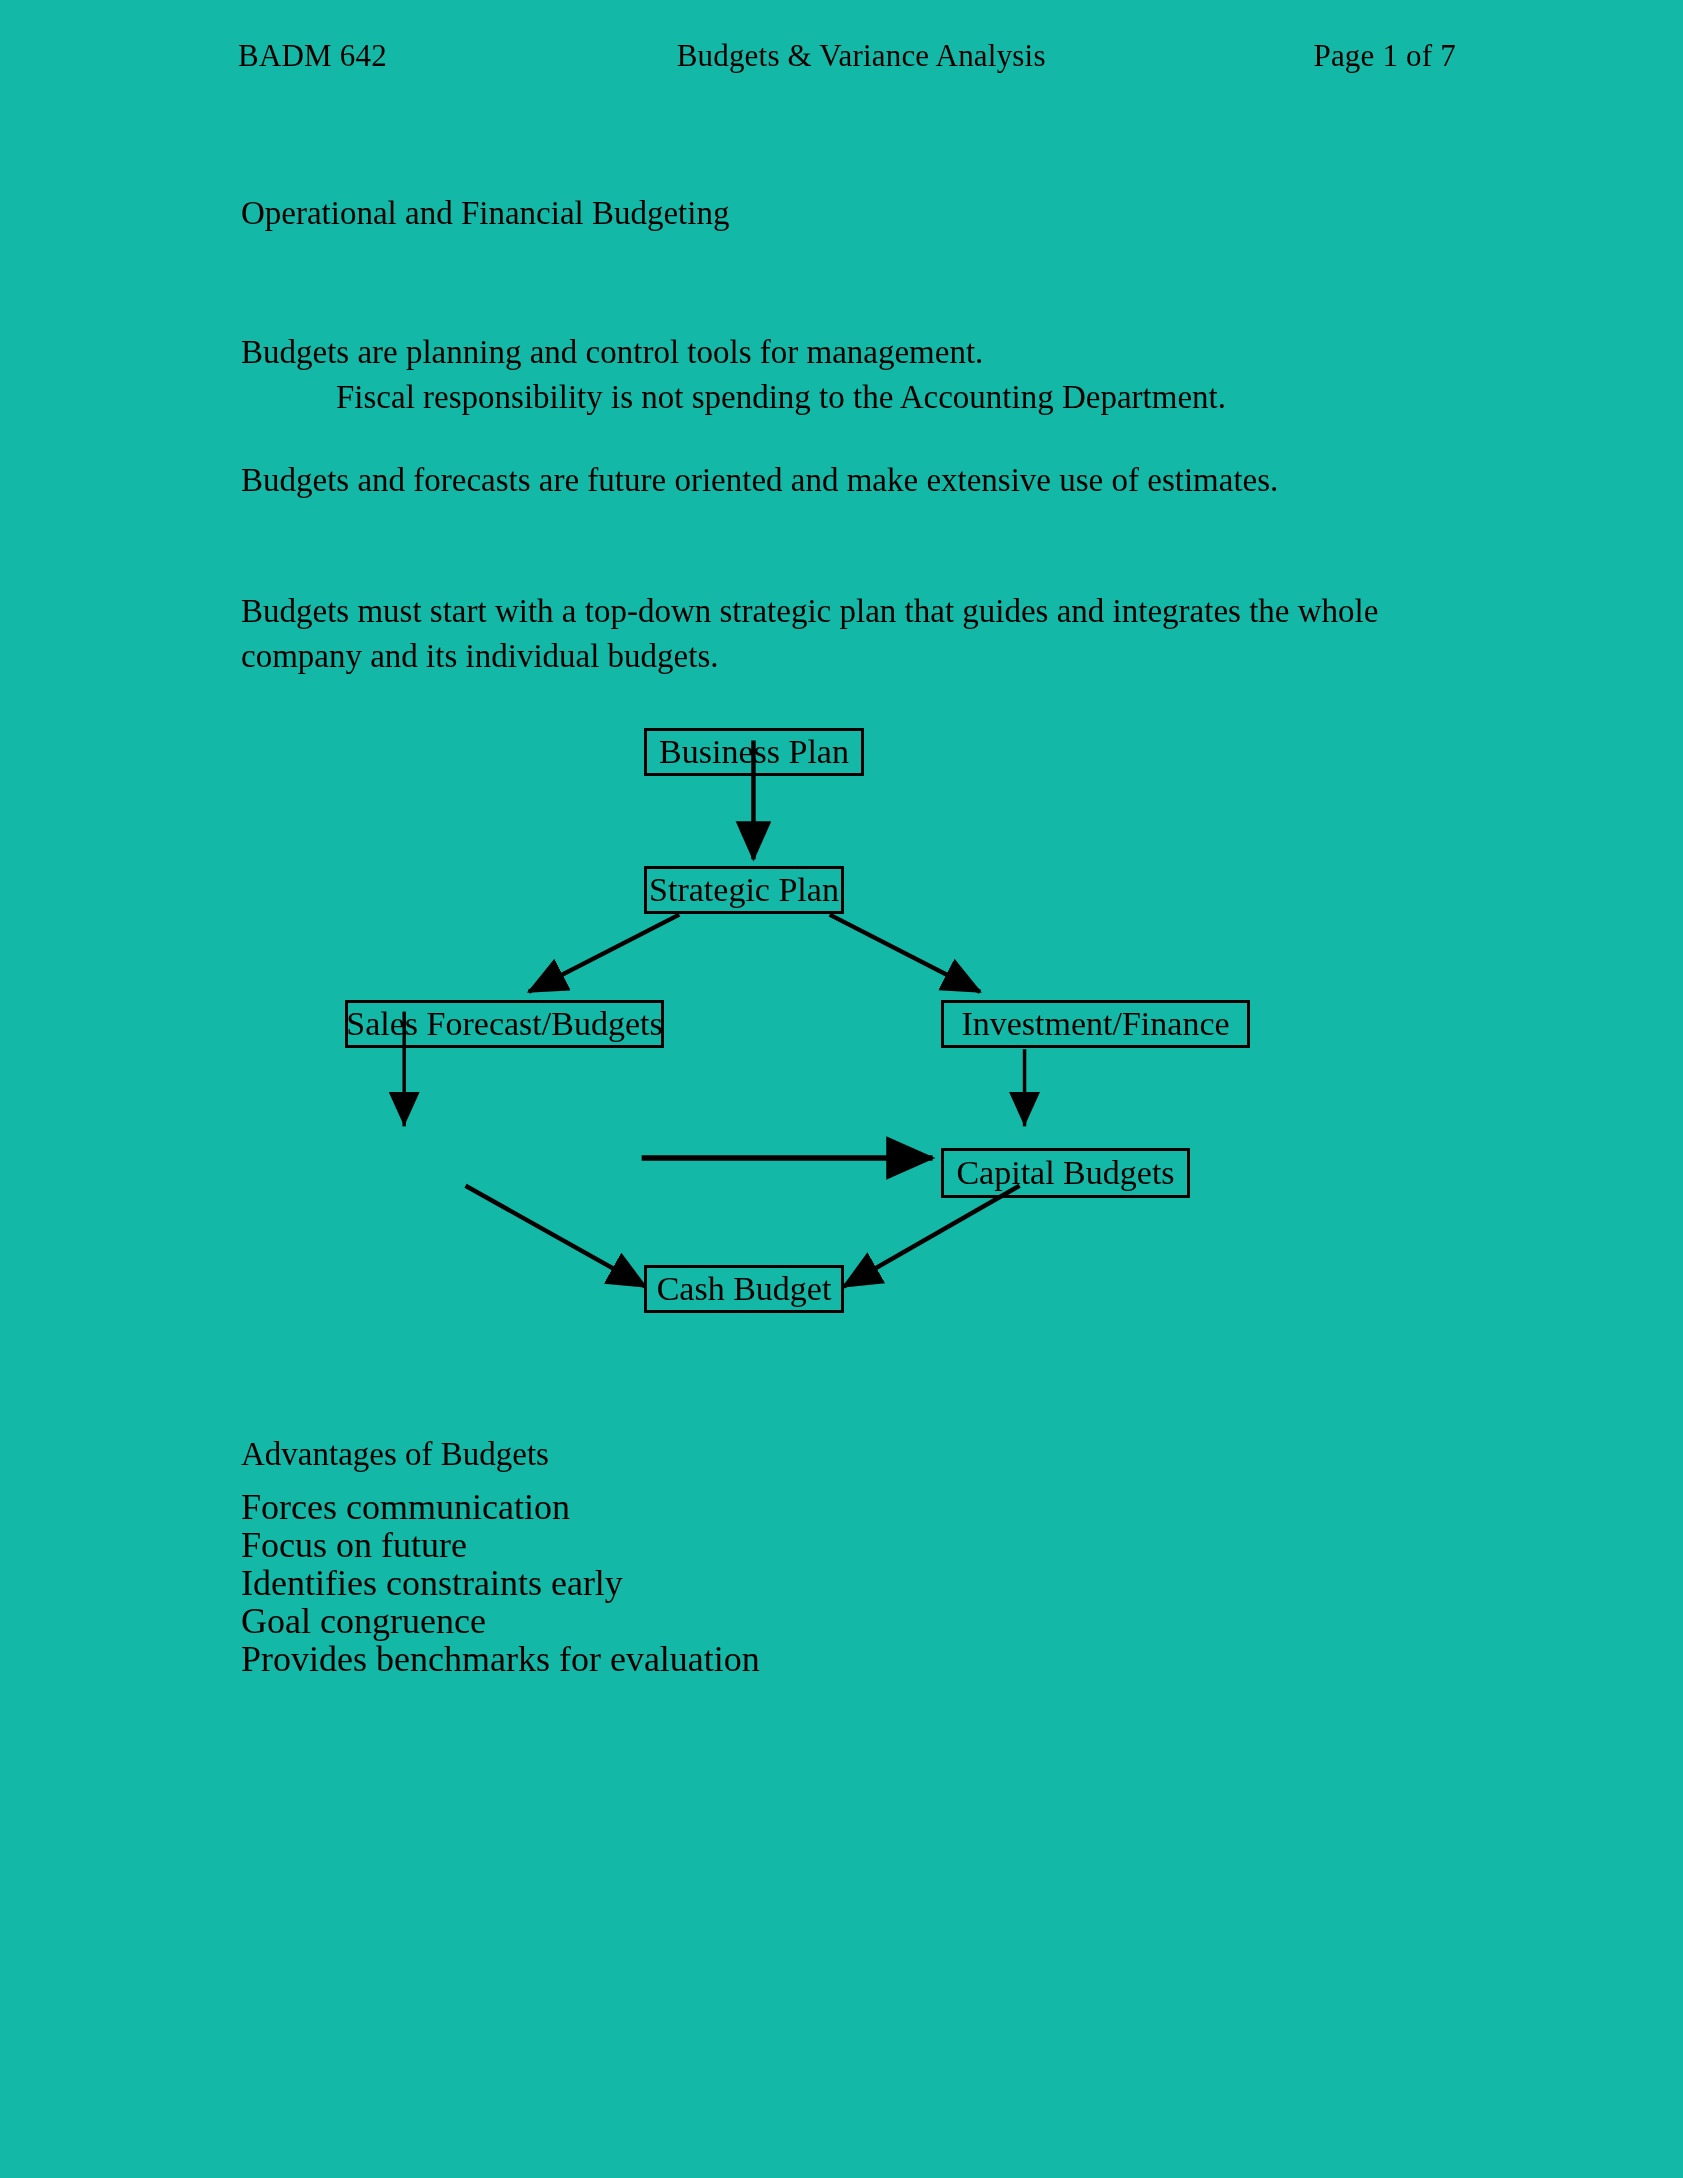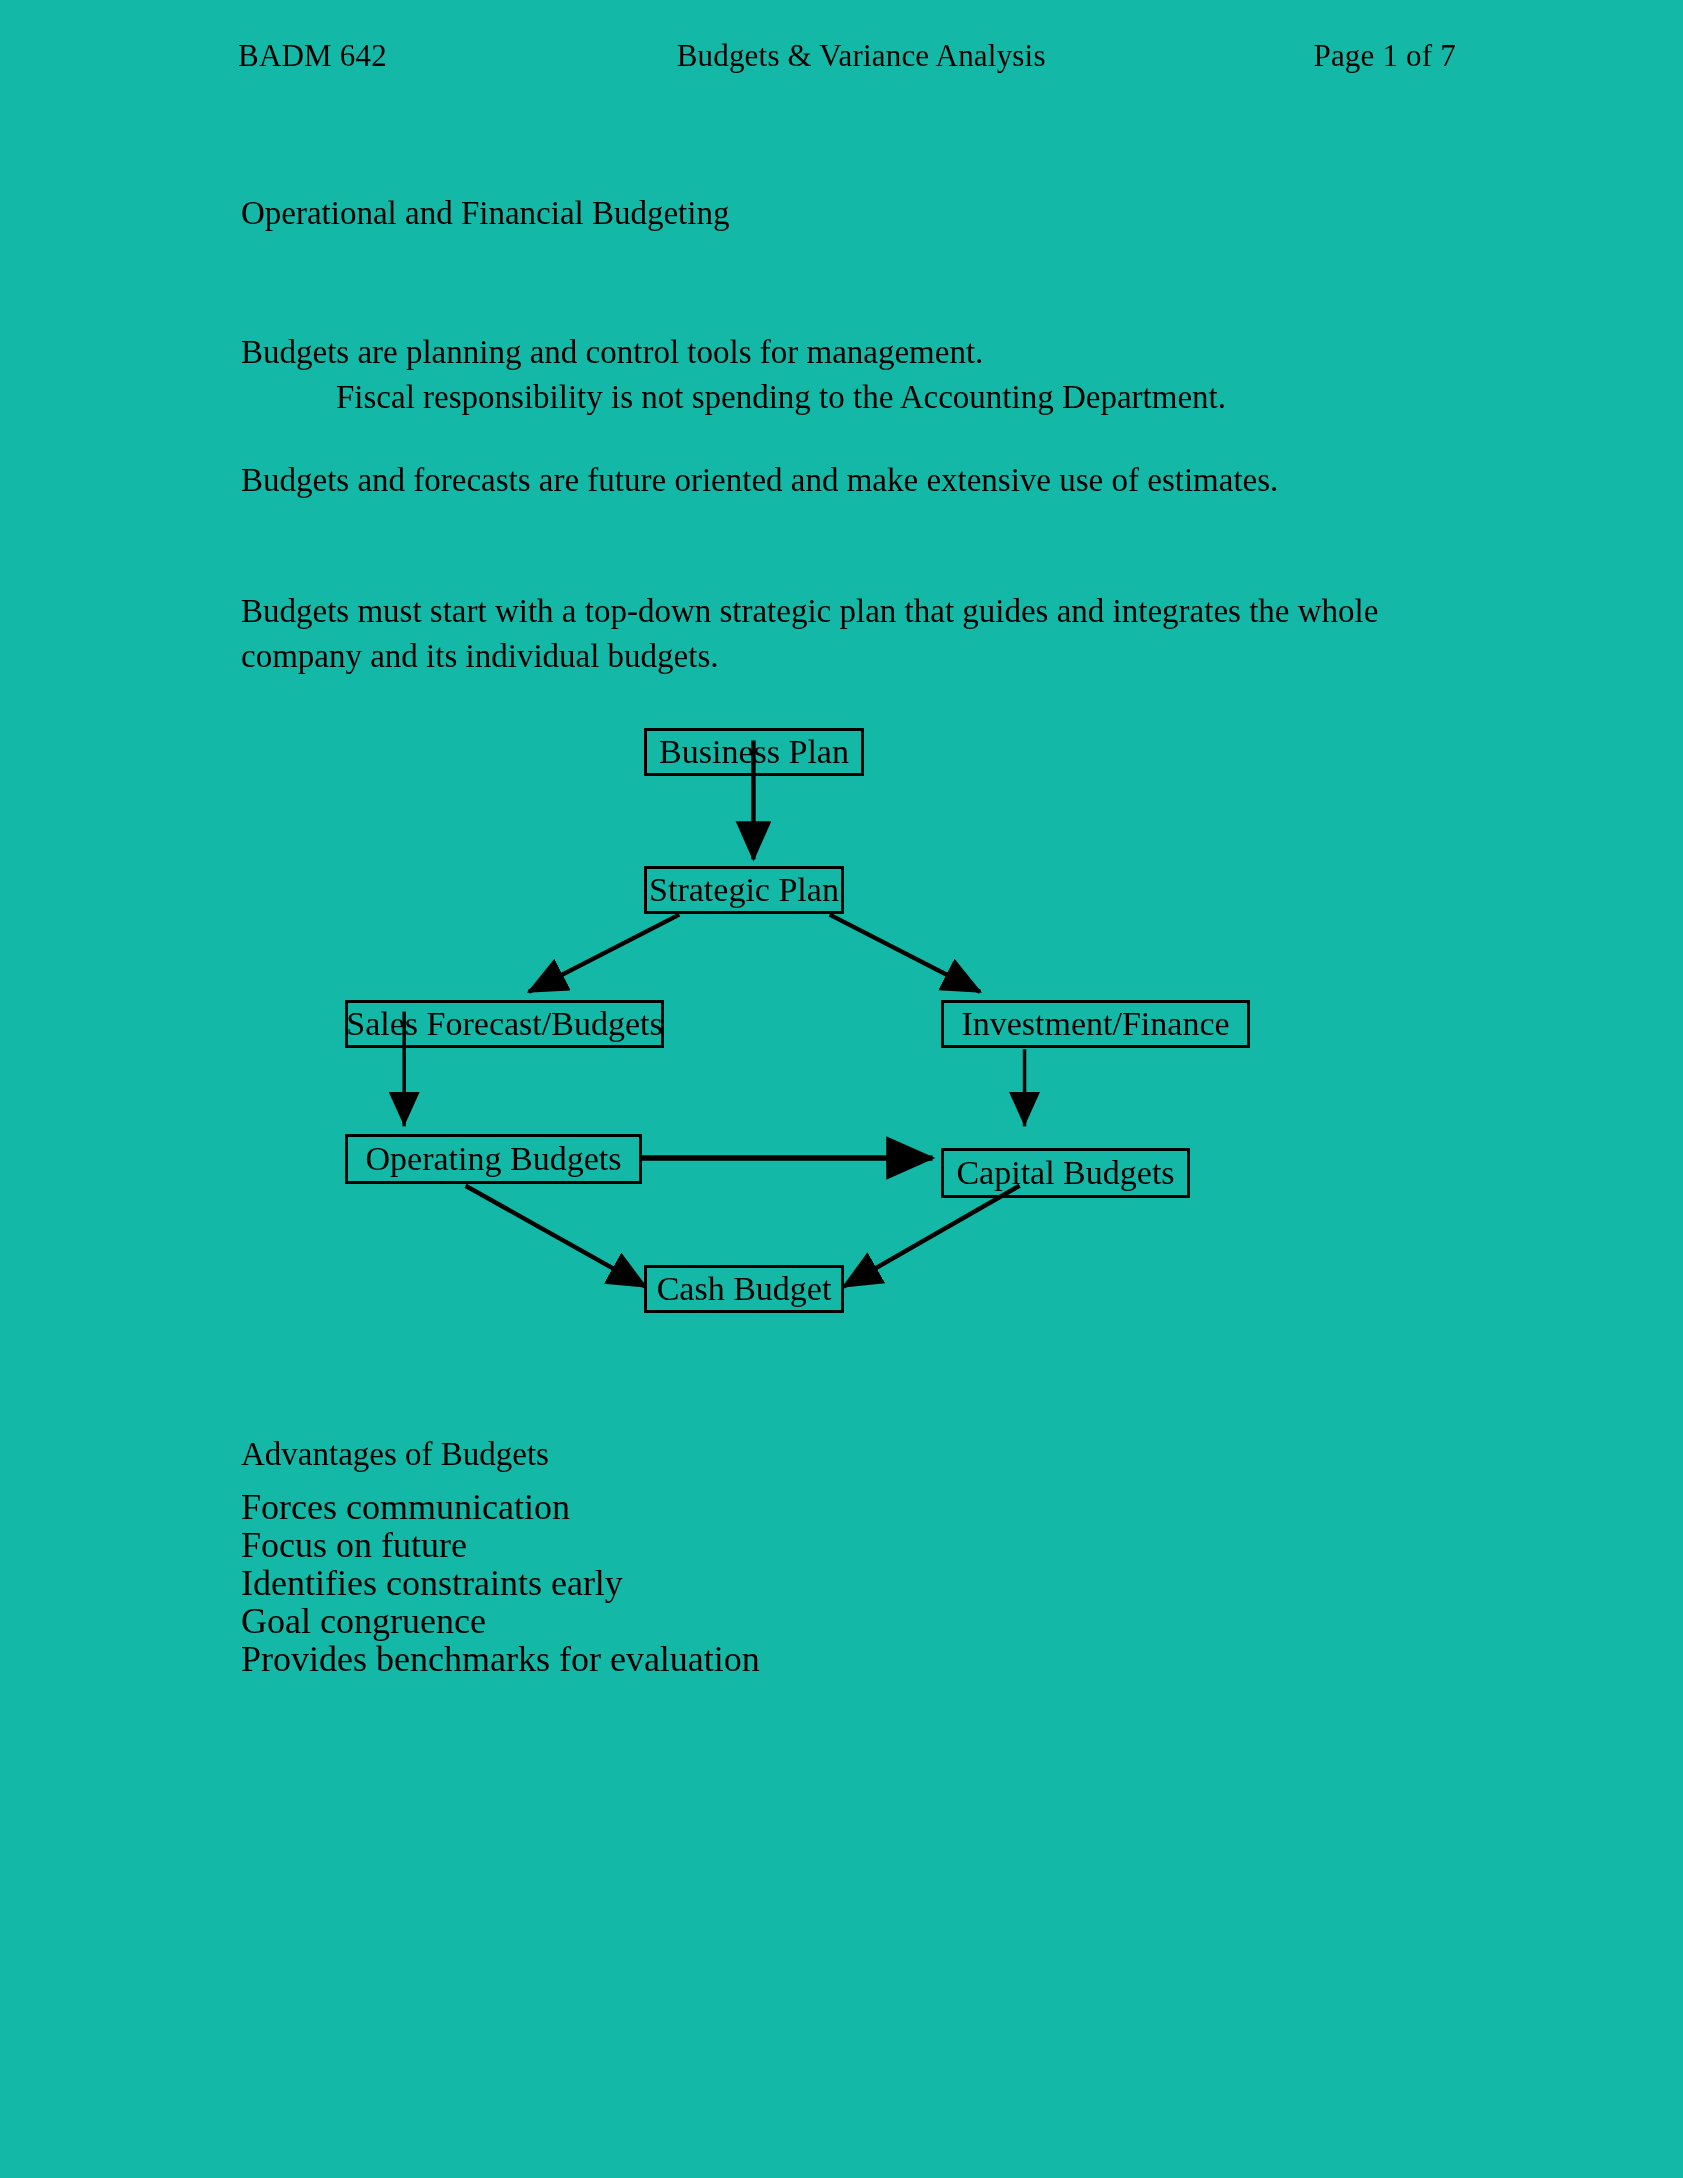--- a/index.html
+++ b/index.html
@@ -168,23 +168,20 @@
     </div>
     <div class="node" id="node-strategic">
       <span>Strategic Plan</span>
     </div>
     <div class="node" id="node-investment">
       <span>Investment/Finance</span>
     </div>
     <div class="node" id="node-sales">
       <span>Sales Forecast/Budgets</span>
     </div>
-    <div class="node" id="node-operating">
-      <span>Operating Budgets</span>
-    </div>
     <div class="node" id="node-capital">
       <span>Capital Budgets</span>
     </div>
     <div class="node" id="node-cash">
       <span>Cash Budget</span>
     </div>
   </div>
 
   <div class="col-list" id="col-advantages">
     <div class="col-heading">Advantages of Budgets</div>

